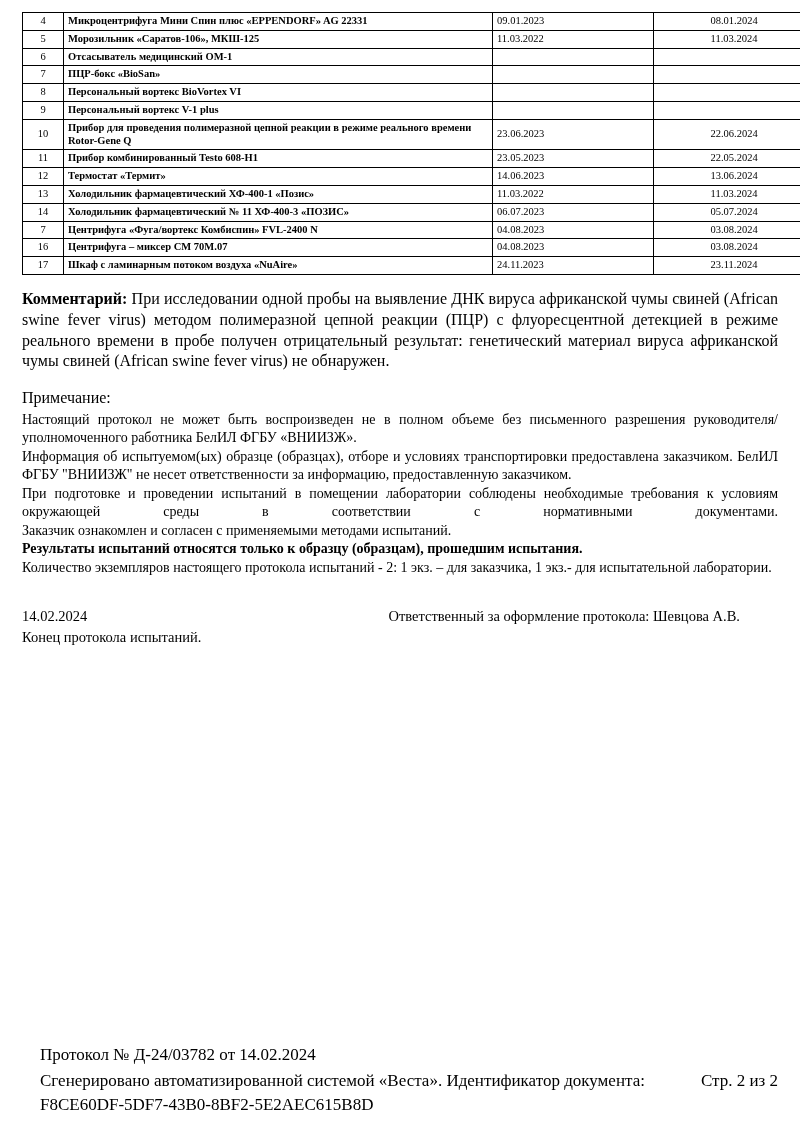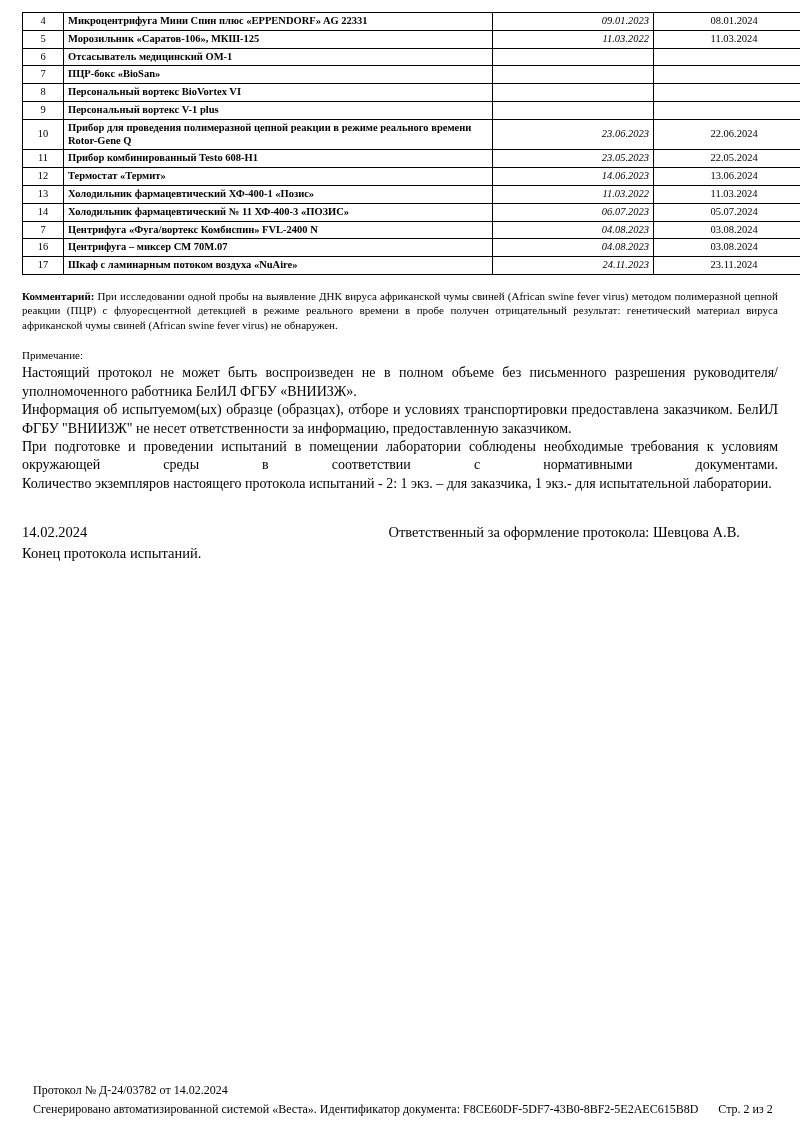--- a/index.html
+++ b/index.html
@@ -44,31 +44,30 @@
     width: 32px;
     text-align: center;
   }
   td.c-name {
     width: 420px;
     text-align: left;
     font-weight: bold;
   }
   td.c-date1 {
     width: 152px;
-    text-align: right;
-    font-style: italic;
+    text-align: left;
   }
   td.c-date2 {
     width: 152px;
     text-align: center;
   }
 
   
   .para {
-    font-size: 11px;
+    font-size: 16px;
     line-height: 1.30;
     text-align: justify;
     margin: 0;
   }
   .comment-block {
     margin-top: 14px;
     margin-bottom: 0;
   }
   .comment-block b {
     font-weight: bold;
@@ -108,24 +107,24 @@
     padding-right: 38px;
   }
   .end-line {
     margin-top: 2px;
     font-size: 14.5px;
   }
 
   
   .footer {
     position: absolute;
-    left: 33px;
+    left: 40px;
     right: 22px;
     bottom: 14px;
-    font-size: 12px;
+    font-size: 17px;
     line-height: 1.45;
   }
   .footer .f1 {
     margin-bottom: 1px;
   }
   .footer .f2 {
     display: flex;
     align-items: baseline;
   }
   .footer .f2 .pg {
@@ -229,20 +228,22 @@
 
   <div class="para comment-block">
     <b>Комментарий:</b><span> При исследовании одной пробы на выявление ДНК вируса африканской чумы свиней (African swine fever virus) методом полимеразной цепной реакции (ПЦР) с флуоресцентной детекцией в режиме реального времени в пробе получен отрицательный результат: генетический материал вируса африканской чумы свиней (African swine fever virus) не обнаружен.</span>
   </div>
 
   <div class="para note-title">Примечание:</div>
   <div class="note-lines">
     <div class="line">Настоящий протокол не может быть воспроизведен не в полном объеме без письменного разрешения руководителя/уполномоченного работника БелИЛ ФГБУ «ВНИИЗЖ».</div>
     <div class="line">Информация об испытуемом(ых) образце (образцах), отборе и условиях транспортировки предоставлена заказчиком. БелИЛ ФГБУ "ВНИИЗЖ" не несет ответственности за информацию, предоставленную заказчиком.</div>
     <div class="line nowrap-just">При подготовке и проведении испытаний в помещении лаборатории соблюдены необходимые требования к условиям окружающей среды в соответствии с нормативными документами.</div>
+    <div class="line">Заказчик ознакомлен и согласен с применяемыми методами испытаний.</div>
+    <div class="line bold">Результаты испытаний относятся только к образцу (образцам), прошедшим испытания.</div>
     <div class="line">Количество экземпляров настоящего протокола испытаний - 2: 1 экз. – для заказчика, 1 экз.- для испытательной лаборатории.</div>
   </div>
 
   <div class="sign-row">
     <div class="sign-left">14.02.2024</div>
     <div class="sign-right">Ответственный за оформление протокола: Шевцова А.В.</div>
   </div>
   <div class="end-line">Конец протокола испытаний.</div>
 
   <div class="footer">

